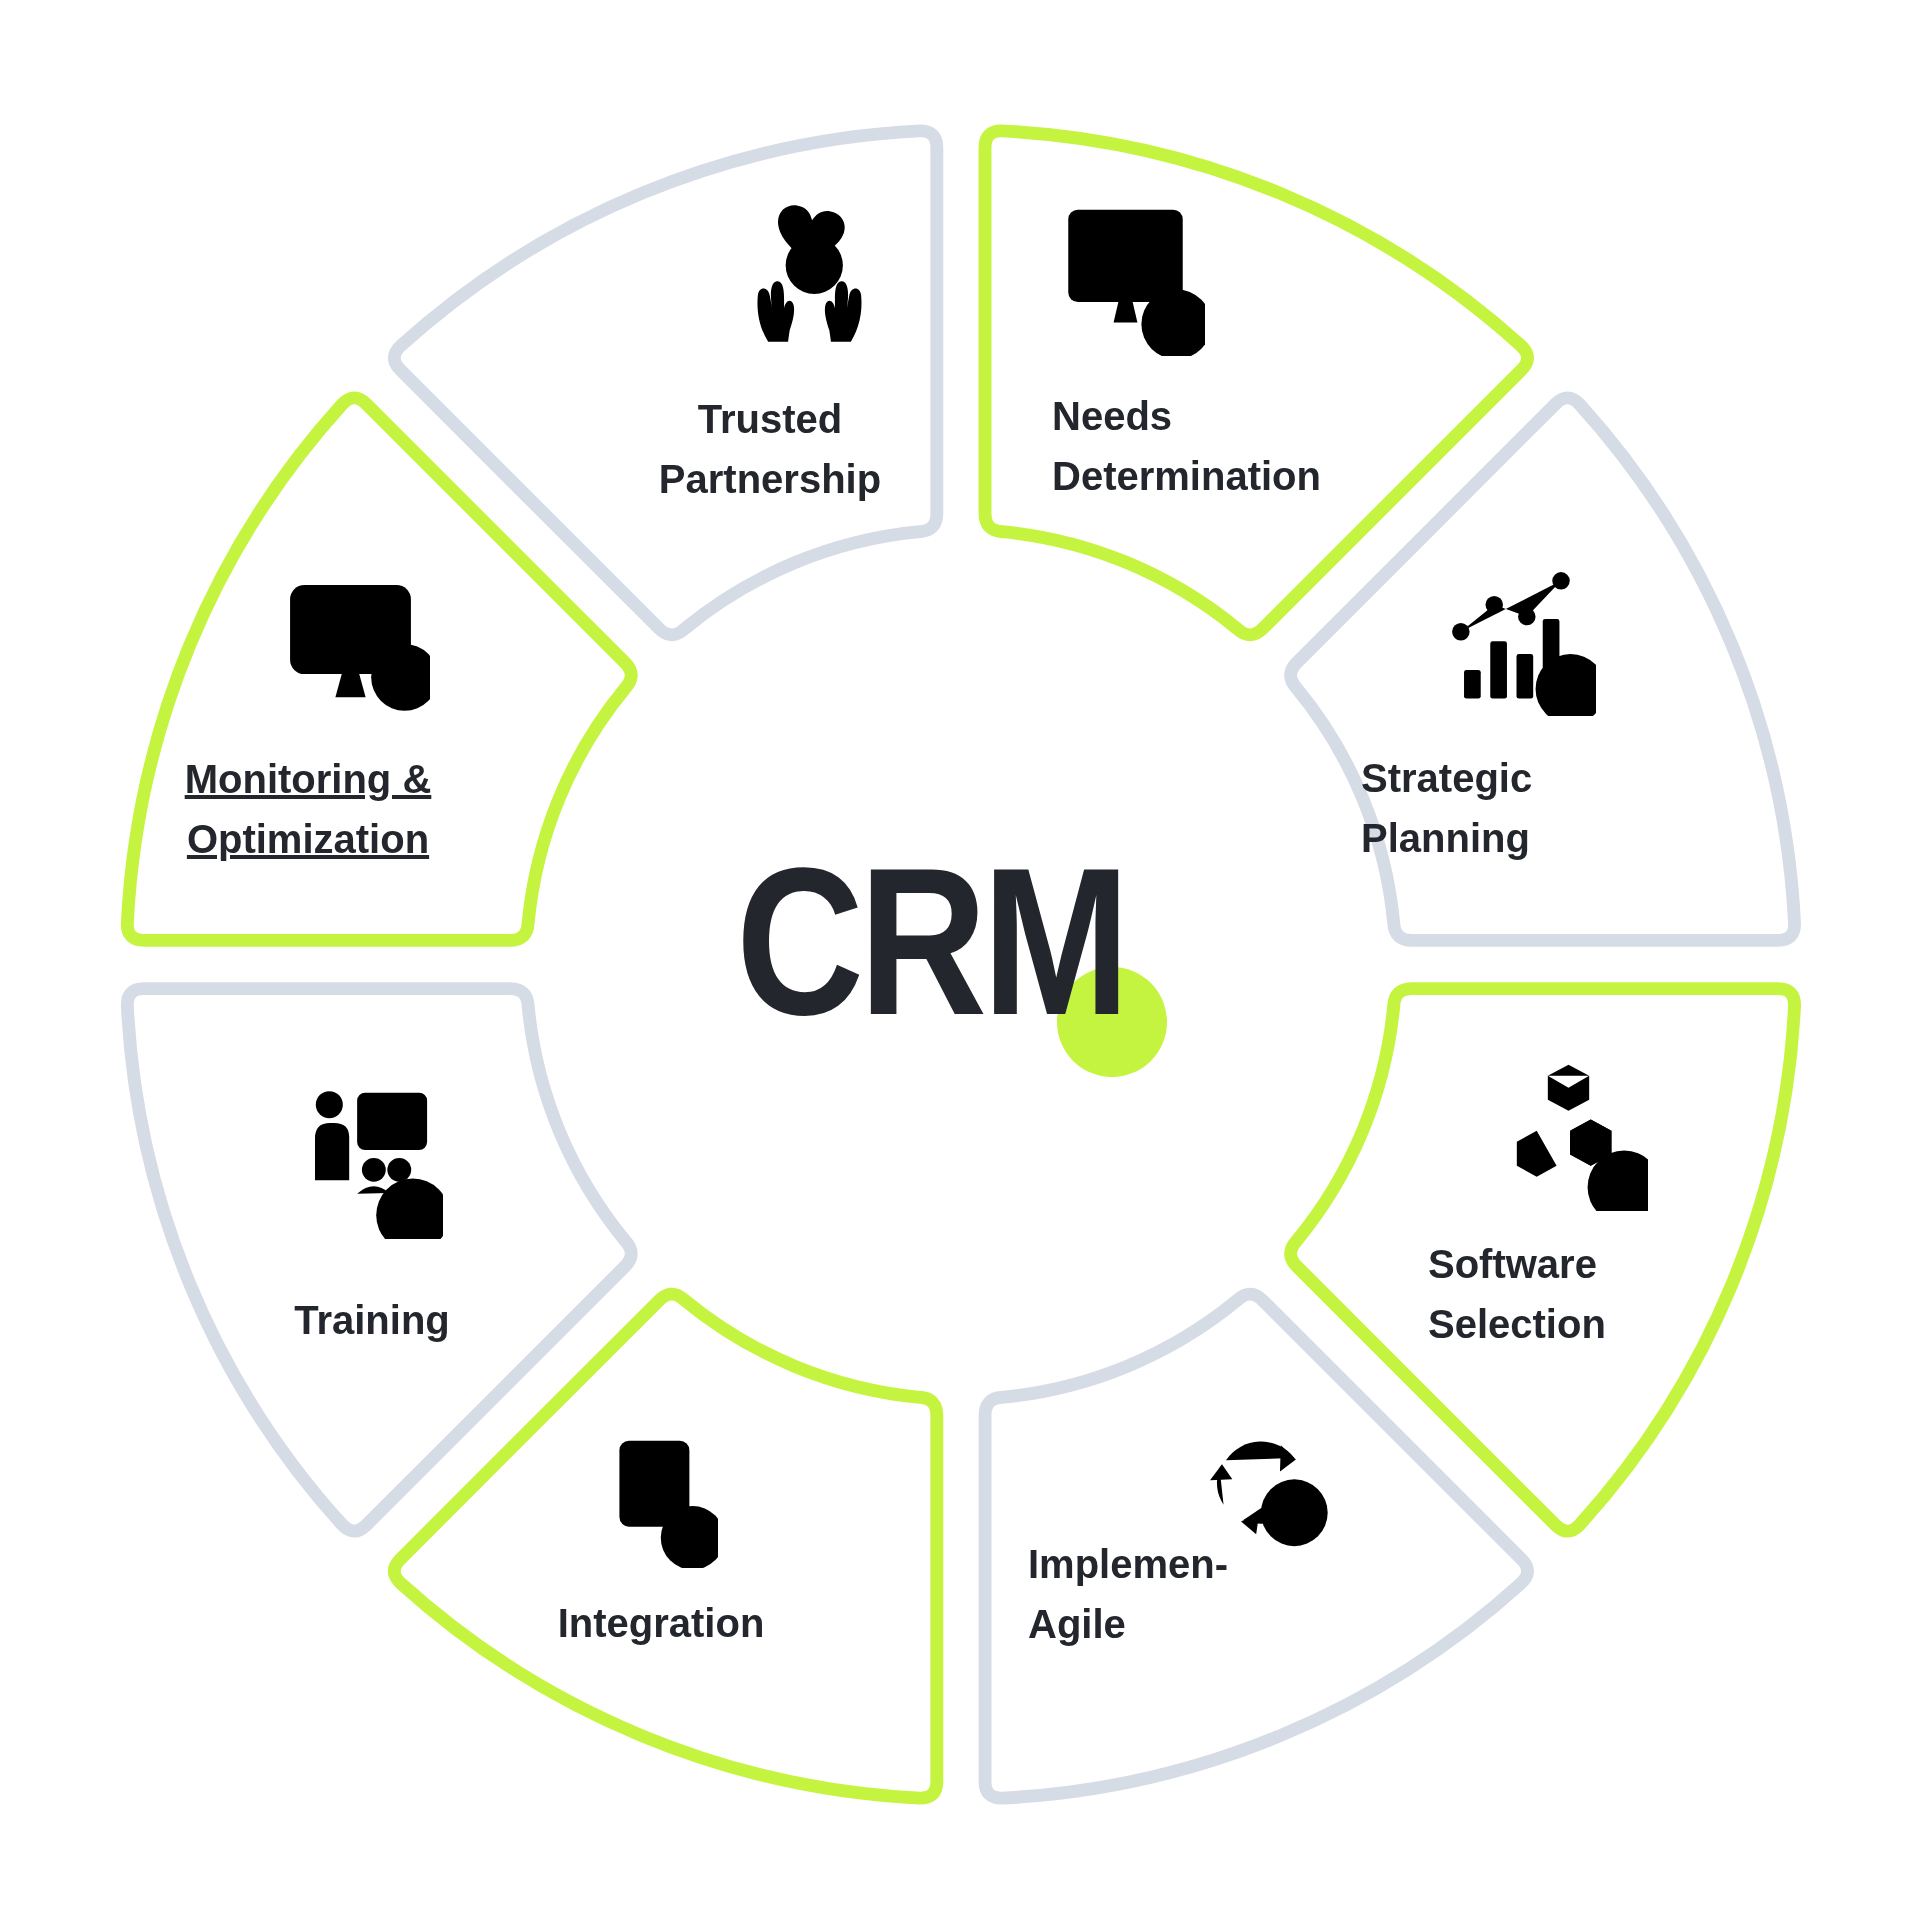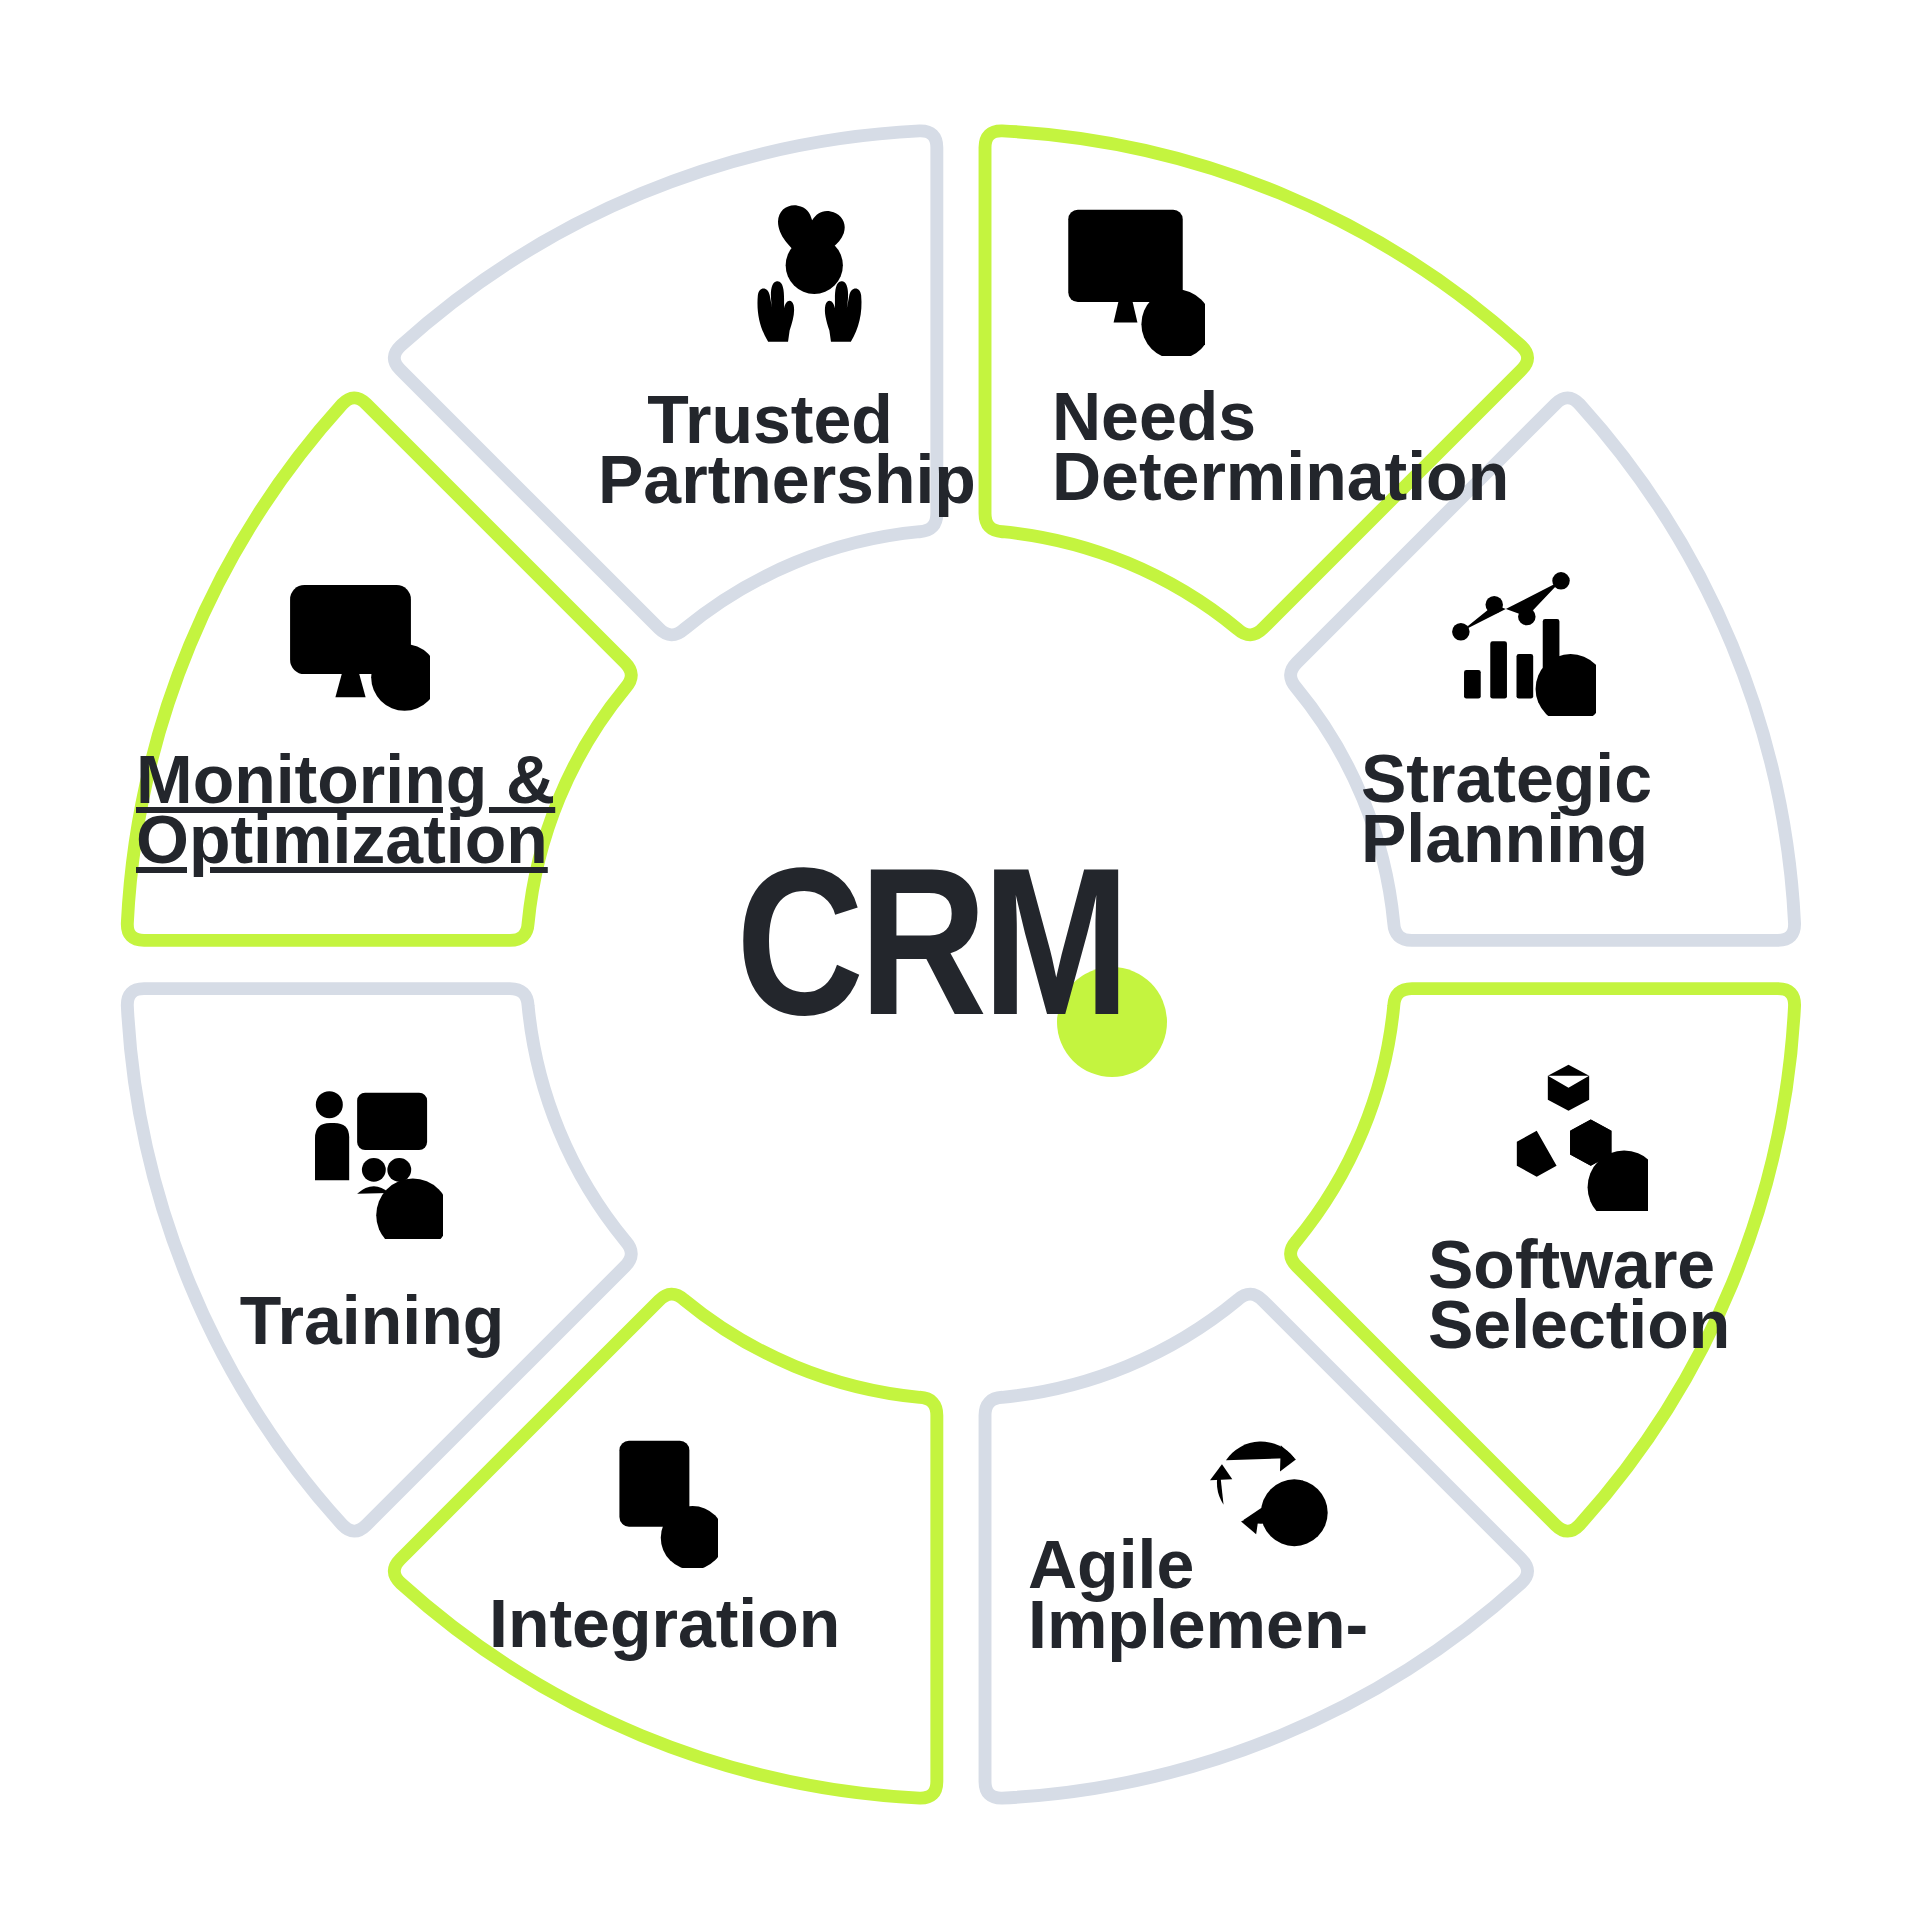--- a/index.html
+++ b/index.html
@@ -27,21 +27,21 @@
   #ring path.seg.gray{stroke:var(--gray);}
   .seg-icon{
     position:absolute;
     width:159px;height:159px;
     overflow:visible;
   }
   .seg-label{
     position:absolute;
     color:var(--ink);
     font-weight:700;
-    font-size:68px;
+    font-size:40px;
     line-height:60px;
     letter-spacing:0px;
     white-space:nowrap;
   }
   .seg-label.center{text-align:center;width:344px;}
   .seg-label.left{text-align:left;}
   .center-dot{
     position:absolute;
     left:1057px;top:967px;
     width:110px;height:110px;
@@ -179,22 +179,22 @@
         <use href="#cubes-icon"></use>
       </svg>
       <div class="seg-label left" style="left: 1428px; top: 1234px;">
         <div>Software</div>
         <div>Selection</div>
       </div>
       <svg class="seg-icon" viewBox="0 0 100 100" style="left: 1183px; top: 1411px;">
         <use href="#cycle-arrows-icon"></use>
       </svg>
       <div class="seg-label left" style="left: 1028px; top: 1534px;">
+        <div>Implemen-</div>
         <div>Agile</div>
-        <div>Implemen-</div>
       </div>
       <svg class="seg-icon" viewBox="0 0 100 100" style="left: 559px; top: 1409px;">
         <use href="#box-arrow-icon"></use>
       </svg>
       <div class="seg-label center" style="left: 489px; top: 1593px;">
         <div>Integration</div>
       </div>
       <svg class="seg-icon" viewBox="0 0 100 100" style="left: 284px; top: 1080px;">
         <use href="#training-icon"></use>
       </svg>

